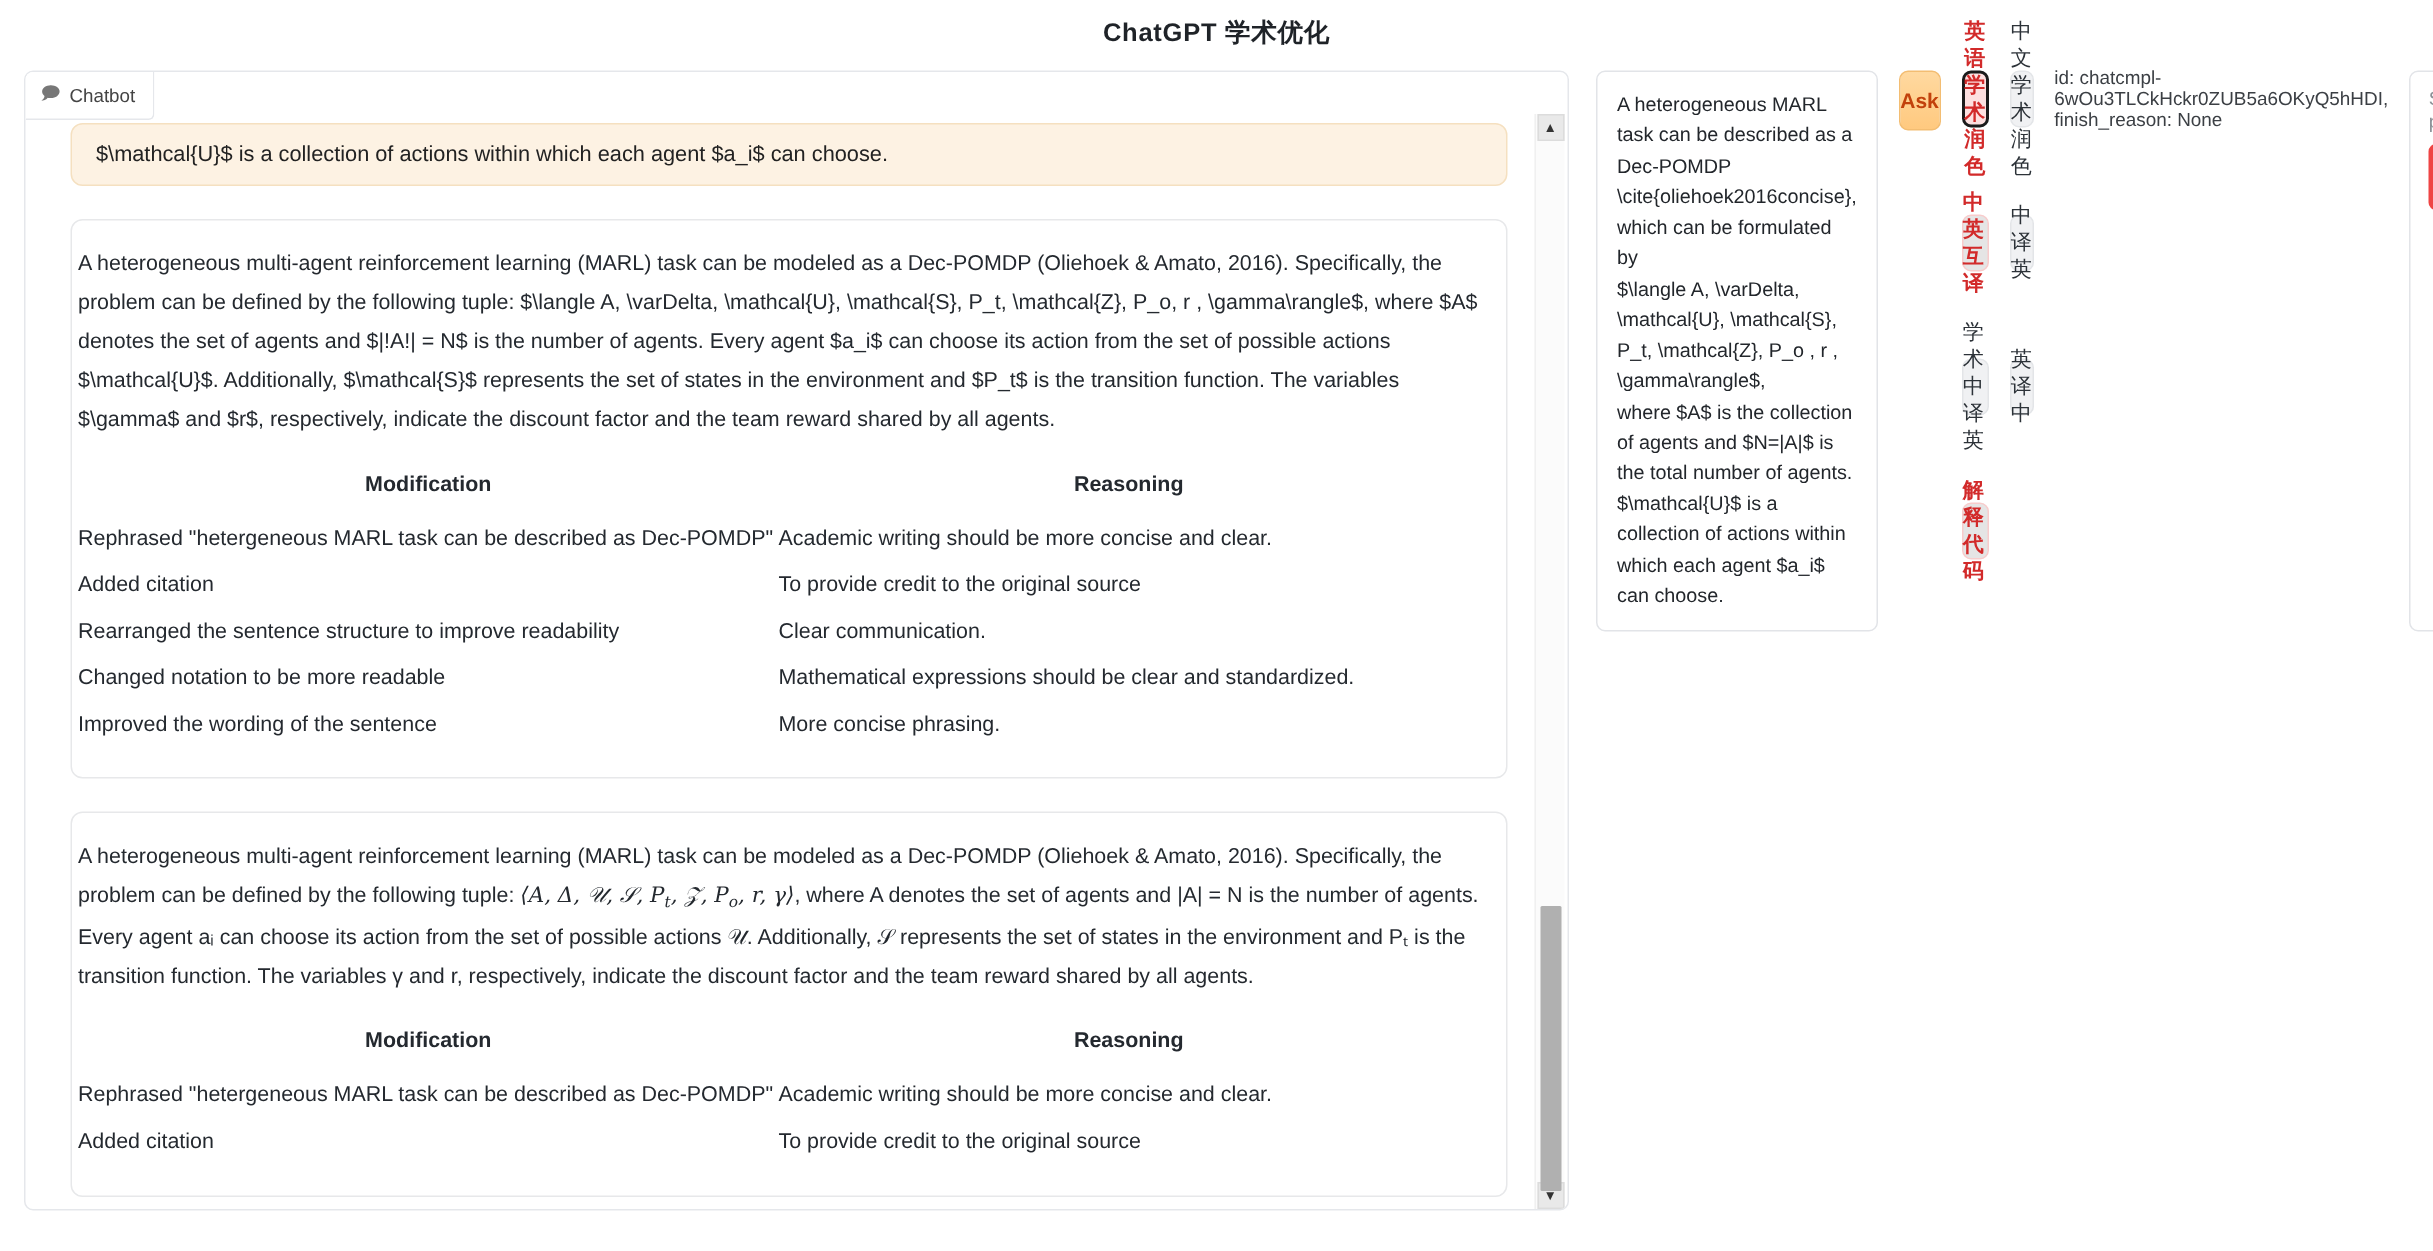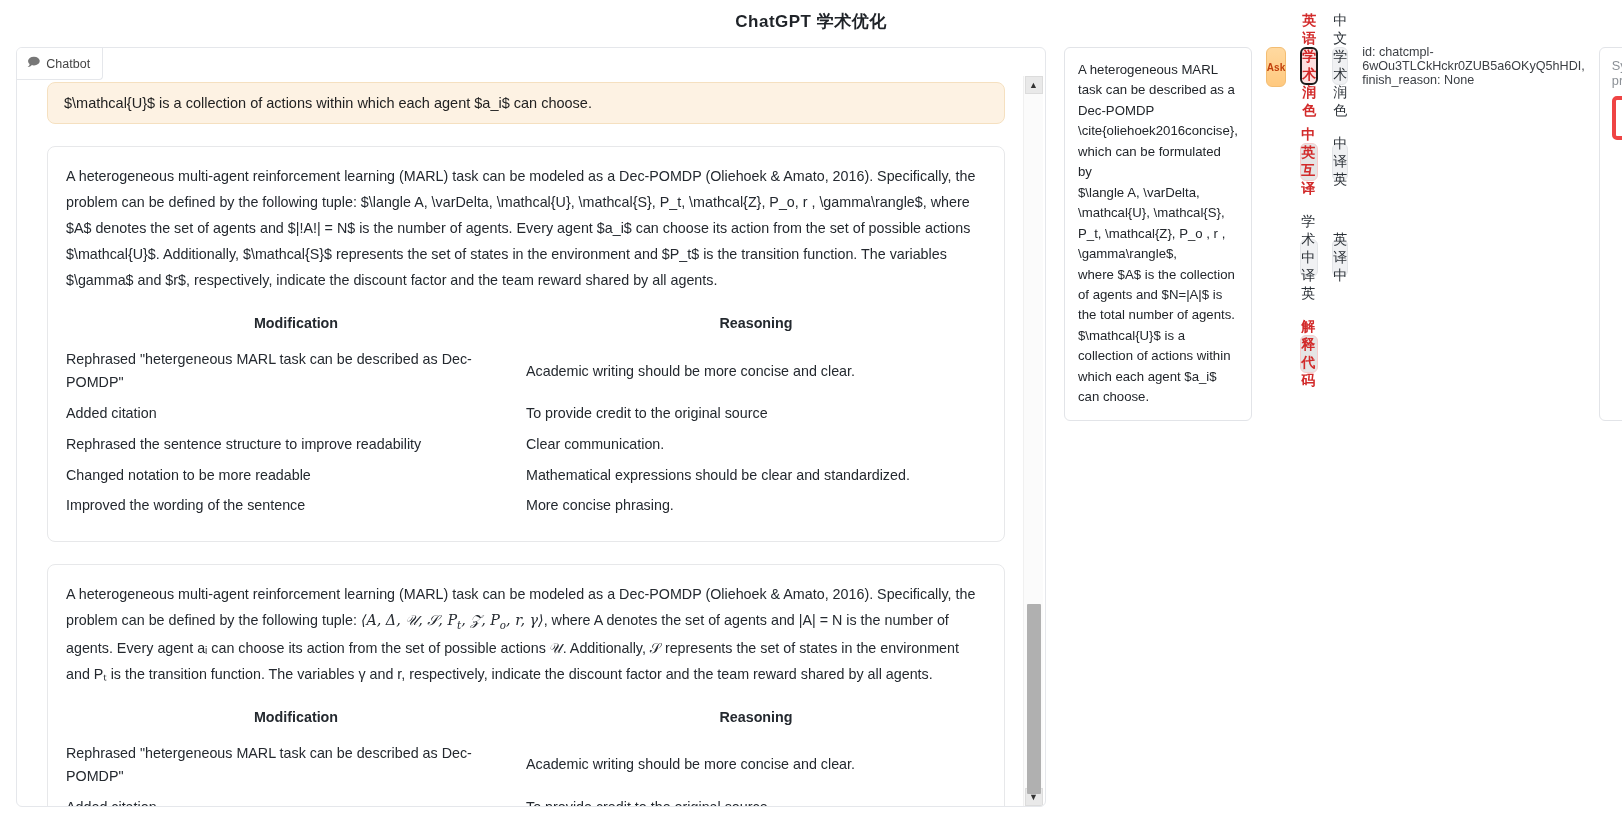--- a/index.html
+++ b/index.html
@@ -60,21 +60,21 @@
     border-radius: 8px;
     padding: 12px 16px;
     font-size: 14.5px;
     color: #222;
     margin-top: 6px;
     margin-right: 22px;
   }
   .msg-bot {
     border: 1px solid #e7e8ea;
     border-radius: 8px;
-    padding: 16px 18px 20px 18px;
+    padding: 16px 18px 20px 4px;
     margin-top: 22px;
     margin-right: 22px;
     font-size: 14.3px;
     line-height: 1.82;
     color: #24292f;
   }
   .msg-bot.second { border-color: #e7e8ea; }
   .mod-table {
     width: 100%;
     border-collapse: collapse;
@@ -140,21 +140,21 @@
     color: #22262b;
     min-height: 186px;
     white-space: pre-wrap;
   }
   .ask-btn {
     background: linear-gradient(180deg,#ffd9a0 0%, #ffc97f 100%);
     border: 1px solid #f3bd72;
     border-radius: 6px;
     color: #c2410c;
     font-weight: bold;
-    font-size: 10px;
+    font-size: 14px;
     height: 40px;
     display: flex; align-items: center; justify-content: center;
     cursor: pointer;
   }
   .btn-grid {
     display: grid;
     grid-template-columns: 1fr 1fr;
     gap: 10px 14px;
   }
   .gbtn {
@@ -247,21 +247,21 @@
           </tr>
           <tr>
             <td class="c1">Rephrased "hetergeneous MARL task can be described as Dec-POMDP"</td>
             <td class="c2">Academic writing should be more concise and clear.</td>
           </tr>
           <tr>
             <td class="c1">Added citation</td>
             <td class="c2">To provide credit to the original source</td>
           </tr>
           <tr>
-            <td class="c1">Rephrased the sentence structure to improve readability</td>
+            <td class="c1">Rearranged the sentence structure to improve readability</td>
             <td class="c2">Clear communication.</td>
           </tr>
           <tr>
             <td class="c1">Changed notation to be more readable</td>
             <td class="c2">Mathematical expressions should be clear and standardized.</td>
           </tr>
           <tr>
             <td class="c1">Improved the wording of the sentence</td>
             <td class="c2">More concise phrasing.</td>
           </tr>

